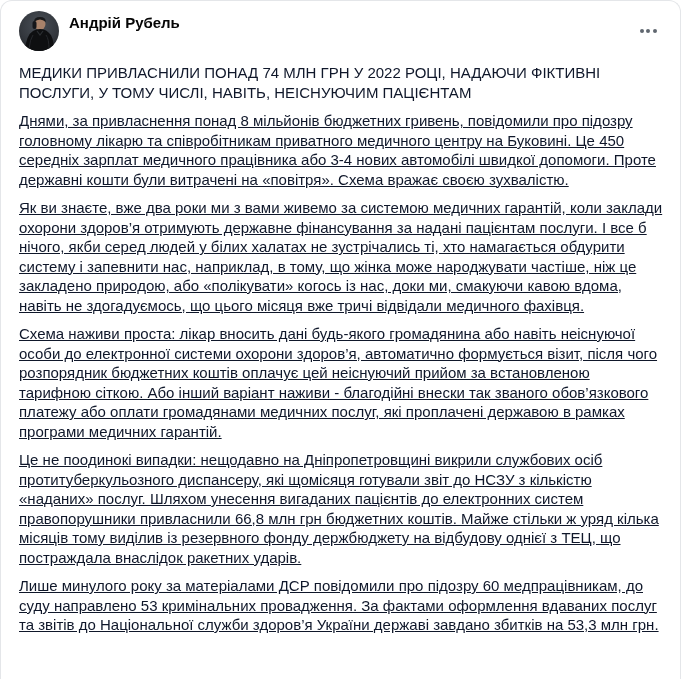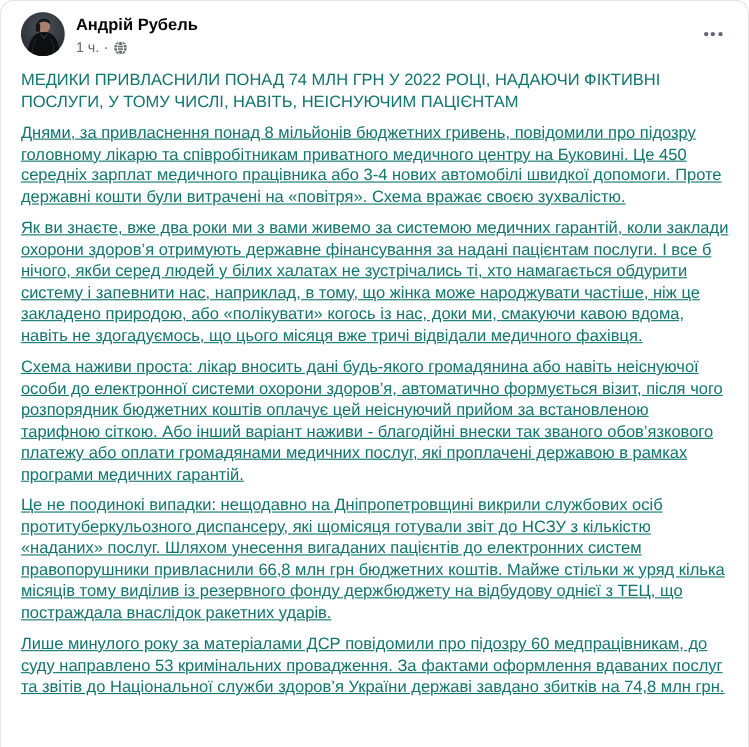--- a/index.html
+++ b/index.html
@@ -67,21 +67,21 @@
   }
   .more-button i {
     width: 4px; height: 4px;
     background: #606770;
     border-radius: 50%;
     display: block;
   }
   
   .post-body {
     padding: 0 16px 0 18px;
-    color: #0f766e;
+    color: #0f172a;
     font-size: 15px;
     line-height: 19.5px;
   }
   .post-title { margin-top: 12px; }
   .post-paragraph { margin-top: 9px; text-decoration: underline; }
 </style>
 </head>
 <body>
 
 <div class="post-card">
@@ -106,47 +106,32 @@
         <rect x="13.5" y="10" width="4" height="8" rx="2" fill="#14161a"></rect>
 
         <path d="M6 40 Q7 24 14 20 Q17 18 21 18 Q26 18 29 21 Q35 25 35 40 Z" fill="#0e0f11"></path>
         <path d="M18 20 L21 24 L24 20" fill="none" stroke="#2c2f33" stroke-width="1.2"></path>
         <path d="M10 38 Q11 28 14 24 M30 38 Q30 28 27 24" fill="none" stroke="#26282c" stroke-width="1"></path>
       </svg>
     </div>
 
     <div class="header-info">
       <span class="author-name">Андрій Рубель</span>
-      <div class="meta-row">
-        <span class="timestamp">1 ч.</span>
-        <span class="dot-sep">·</span>
-        <span class="globe-icon">
-          <svg width="13" height="13" viewBox="0 0 16 16">
-            <circle cx="8" cy="8" r="7.2" fill="#65676b"></circle>
-            <g stroke="#ffffff" stroke-width="1.1" fill="none">
-              <line x1="0.8" y1="8" x2="15.2" y2="8"></line>
-              <ellipse cx="8" cy="8" rx="3.4" ry="7.2"></ellipse>
-              <path d="M1.8 4.2 Q8 6.4 14.2 4.2"></path>
-              <path d="M1.8 11.8 Q8 9.6 14.2 11.8"></path>
-            </g>
-          </svg>
-        </span>
-      </div>
     </div>
 
     <div class="more-button">
       <i></i>
       <i></i>
       <i></i>
     </div>
 
   </div>
 
   <div class="post-body">
     <div class="post-title">МЕДИКИ ПРИВЛАСНИЛИ ПОНАД 74 МЛН ГРН У 2022 РОЦІ, НАДАЮЧИ ФІКТИВНІ ПОСЛУГИ, У ТОМУ ЧИСЛІ, НАВІТЬ, НЕІСНУЮЧИМ ПАЦІЄНТАМ</div>
     <p class="post-paragraph">Днями, за привласнення понад 8 мільйонів бюджетних гривень, повідомили про підозру головному лікарю та співробітникам приватного медичного центру на Буковині. Це 450 середніх зарплат медичного працівника або 3-4 нових автомобілі швидкої допомоги. Проте державні кошти були витрачені на «повітря». Схема вражає своєю зухвалістю.</p>
     <p class="post-paragraph">Як ви знаєте, вже два роки ми з вами живемо за системою медичних гарантій, коли заклади охорони здоров’я отримують державне фінансування за надані пацієнтам послуги. І все б нічого, якби серед людей у білих халатах не зустрічались ті, хто намагається обдурити систему і запевнити нас, наприклад, в тому, що жінка може народжувати частіше, ніж це закладено природою, або «полікувати» когось із нас, доки ми, смакуючи кавою вдома, навіть не здогадуємось, що цього місяця вже тричі відвідали медичного фахівця.</p>
     <p class="post-paragraph">Схема наживи проста: лікар вносить дані будь-якого громадянина або навіть неіснуючої особи до електронної системи охорони здоров’я, автоматично формується візит, після чого розпорядник бюджетних коштів оплачує цей неіснуючий прийом за встановленою тарифною сіткою. Або інший варіант наживи - благодійні внески так званого обов’язкового платежу або оплати громадянами медичних послуг, які проплачені державою в рамках програми медичних гарантій.</p>
     <p class="post-paragraph">Це не поодинокі випадки: нещодавно на Дніпропетровщині викрили службових осіб протитуберкульозного диспансеру, які щомісяця готували звіт до НСЗУ з кількістю «наданих» послуг. Шляхом унесення вигаданих пацієнтів до електронних систем правопорушники привласнили 66,8 млн грн бюджетних коштів. Майже стільки ж уряд кілька місяців тому виділив із резервного фонду держбюджету на відбудову однієї з ТЕЦ, що постраждала внаслідок ракетних ударів.</p>
-    <p class="post-paragraph">Лише минулого року за матеріалами ДСР повідомили про підозру 60 медпрацівникам, до суду направлено 53 кримінальних провадження. За фактами оформлення вдаваних послуг та звітів до Національної служби здоров’я України державі завдано збитків на 74,8 млн грн.</p>
+    <p class="post-paragraph">Лише минулого року за матеріалами ДСР повідомили про підозру 60 медпрацівникам, до суду направлено 53 кримінальних провадження. За фактами оформлення вдаваних послуг та звітів до Національної служби здоров’я України державі завдано збитків на 53,3 млн грн.</p>
   </div>
 
 </div>
 
 </body></html>

